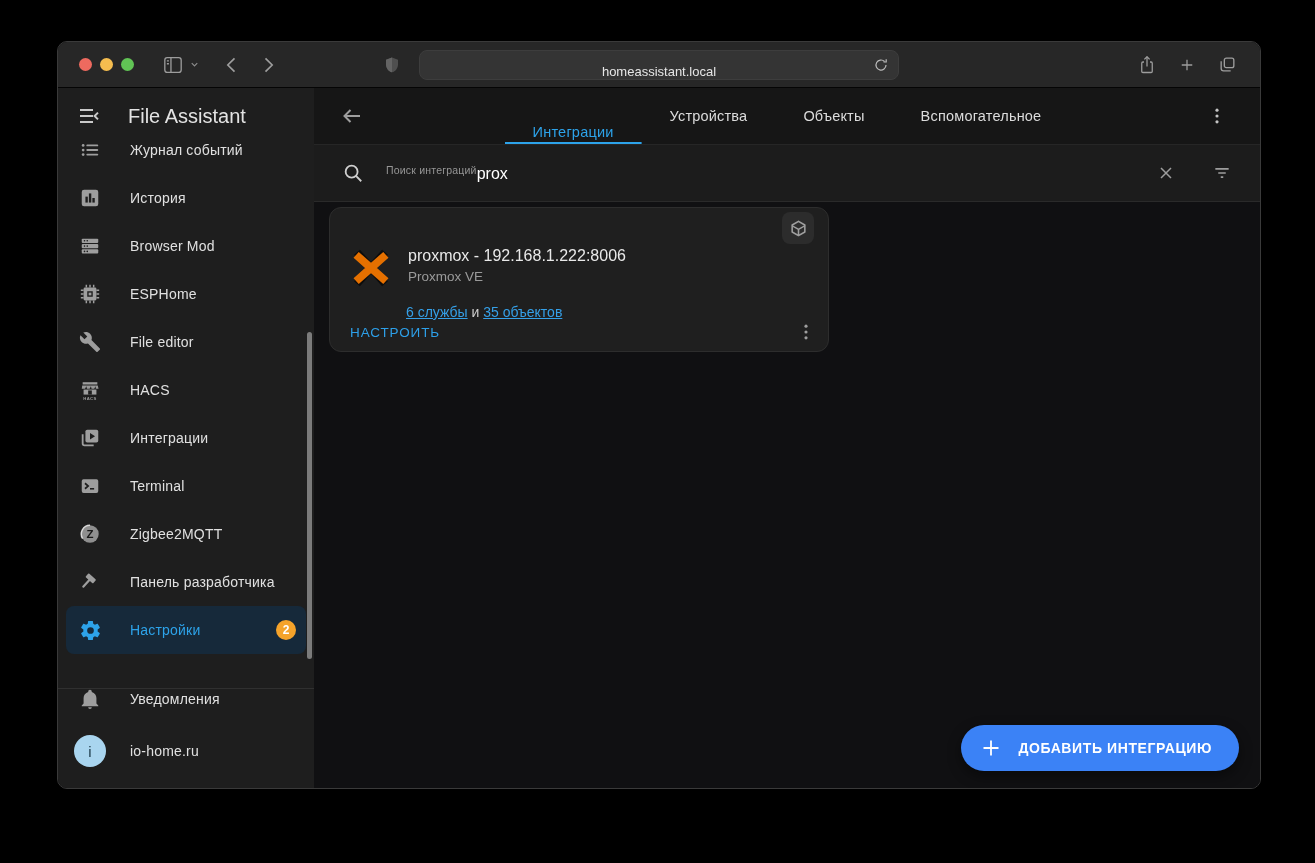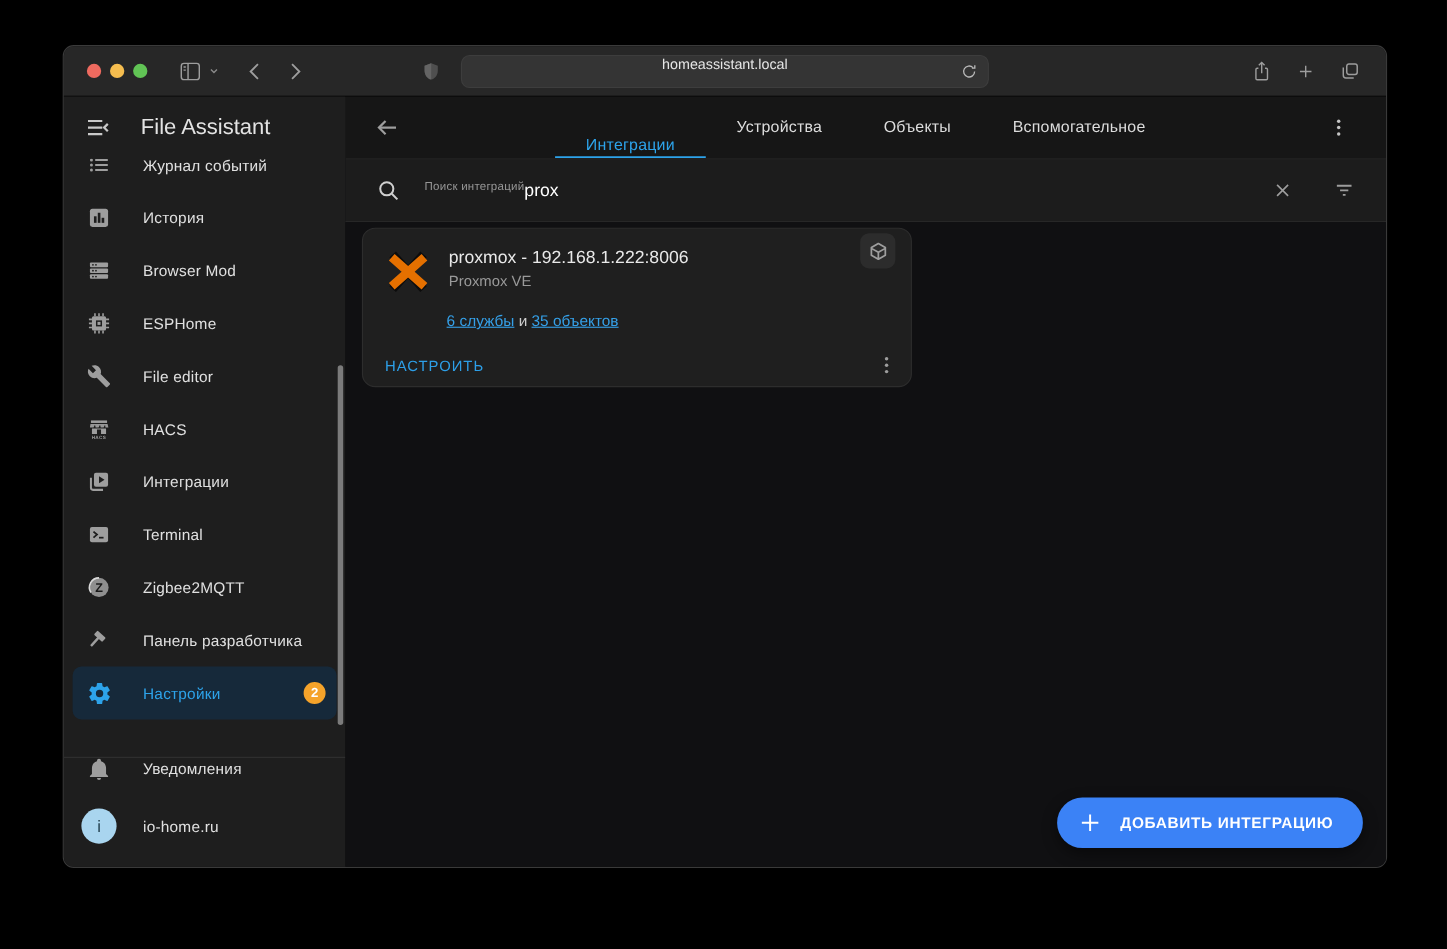--- a/index.html
+++ b/index.html
@@ -13,21 +13,21 @@
   .titlebar { height:46px; background:#272727; border-bottom:1px solid #050505; display:flex; align-items:center; position:relative; }
   .lights { display:flex; gap:8px; margin-left:21px; }
   .light { width:13px; height:13px; border-radius:50%; }
   .light.r { background:#ee6a5f; } .light.y { background:#f5bd4f; } .light.g { background:#61c455; }
   .tb-ic { color:#9d9d9d; display:flex; align-items:center; justify-content:center; }
   .tb-sidebar { margin-left:29px; }
   .tb-chev { margin-left:6px; color:#8b8b8b; }
   .tb-back { margin-left:22px; } .tb-fwd { margin-left:16px; }
   .tb-shield { position:absolute; left:325px; top:13px; color:#4f4f4f; }
   .urlbar { position:absolute; left:50%; top:8px; transform:translateX(-50%); width:480px; height:30px;
-            background:#343434; border:1px solid #3d3d3d; border-radius:8px; display:flex; align-items:flex-start; justify-content:center; }
+            background:#343434; border:1px solid #3d3d3d; border-radius:8px; display:flex; align-items:flex-end; justify-content:center; }
   .urlbar span { color:#e6e6e6; font-size:13px; }
   .url-reload { position:absolute; right:9px; top:6px; color:#b9b9b9; }
   .tb-right { margin-left:auto; margin-right:23px; display:flex; align-items:center; gap:22px; color:#a2a2a2; }
 
   
   .app { display:flex; height:701px; }
 
   
   .sidebar { width:256px; background:#1e1e1e; position:relative; display:flex; flex-direction:column; flex-shrink:0; }
   .sb-header { height:56px; min-height:56px; display:flex; align-items:center; padding-left:19px; gap:27px; background:#1e1e1e; position:relative; z-index:2; }
@@ -64,21 +64,21 @@
   .sr-value { font-size:16px; color:#fff; margin-top:1px; }
   .sr-right { margin-left:auto; display:flex; align-items:center; gap:36px; color:#dcdcdc; }
 
   .content { flex:1; position:relative; background:#101012; }
 
   
   .card { position:absolute; left:15px; top:5px; width:500px; height:145px; background:#1f1f1f;
           border:1px solid #2d2d2d; border-radius:12px; }
   .card-badge { position:absolute; top:4px; right:14px; width:32px; height:32px; background:#2c2c2c; border-radius:8px;
                 display:flex; align-items:center; justify-content:center; color:#9e9e9e; }
-  .card-main { display:flex; padding:18px 20px 0; gap:16px; }
+  .card-main { display:flex; padding:18px 20px 0; gap:16px;margin-top:21px; }
   .card-title { font-size:16px; color:#e9e9e9; }
   .card-sub { font-size:13.5px; color:#9a9a9a; margin-top:4px; }
   .card-links { margin:15px 0 0 76px; font-size:14px; color:#cfcfcf; }
   .card-links a { color:#35a0e8; }
   .card-actions { position:absolute; left:0; right:0; bottom:9px; display:flex; align-items:center; padding:0 12px 0 20px; }
   .cfg-btn { color:#2d9fe8; font-size:13.5px; font-weight:500; letter-spacing:.9px; background:none; border:none; font-family:inherit; }
   .card-kebab { margin-left:auto; color:#9e9e9e; }
 
   
   .fab { position:absolute; right:21px; bottom:18px; height:46px; border-radius:24px; background:#3b82f6; color:#fff;

